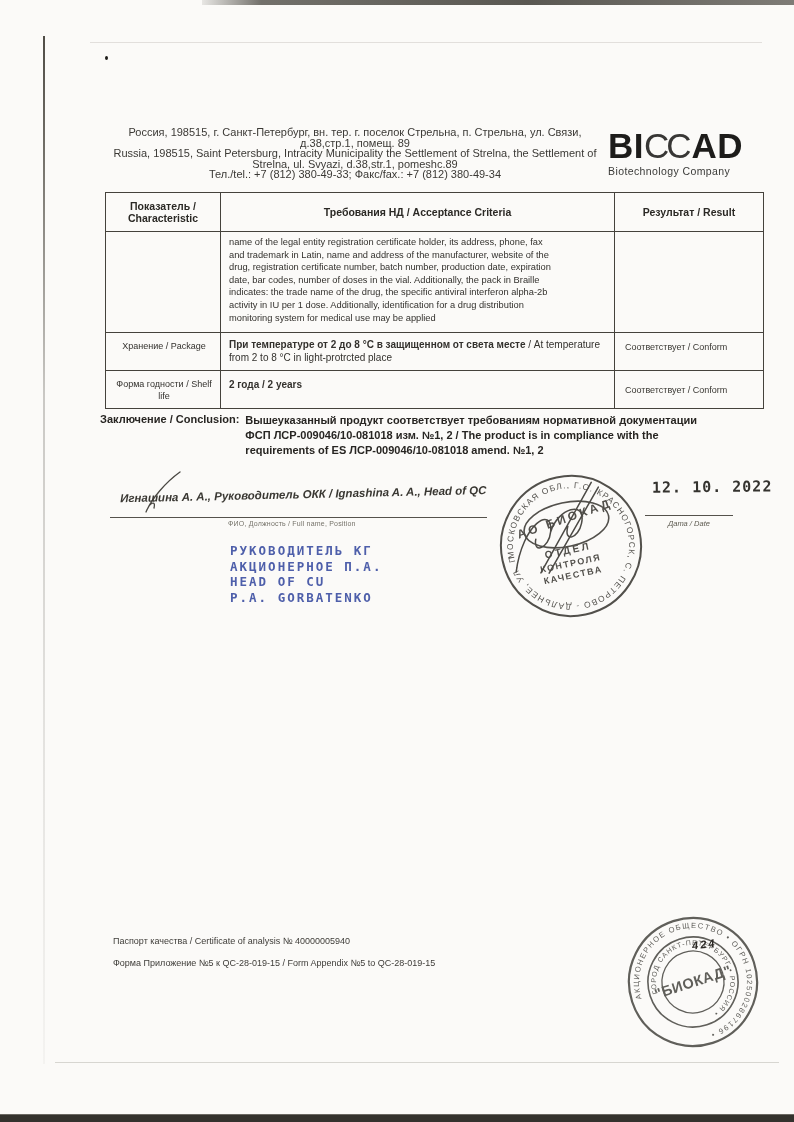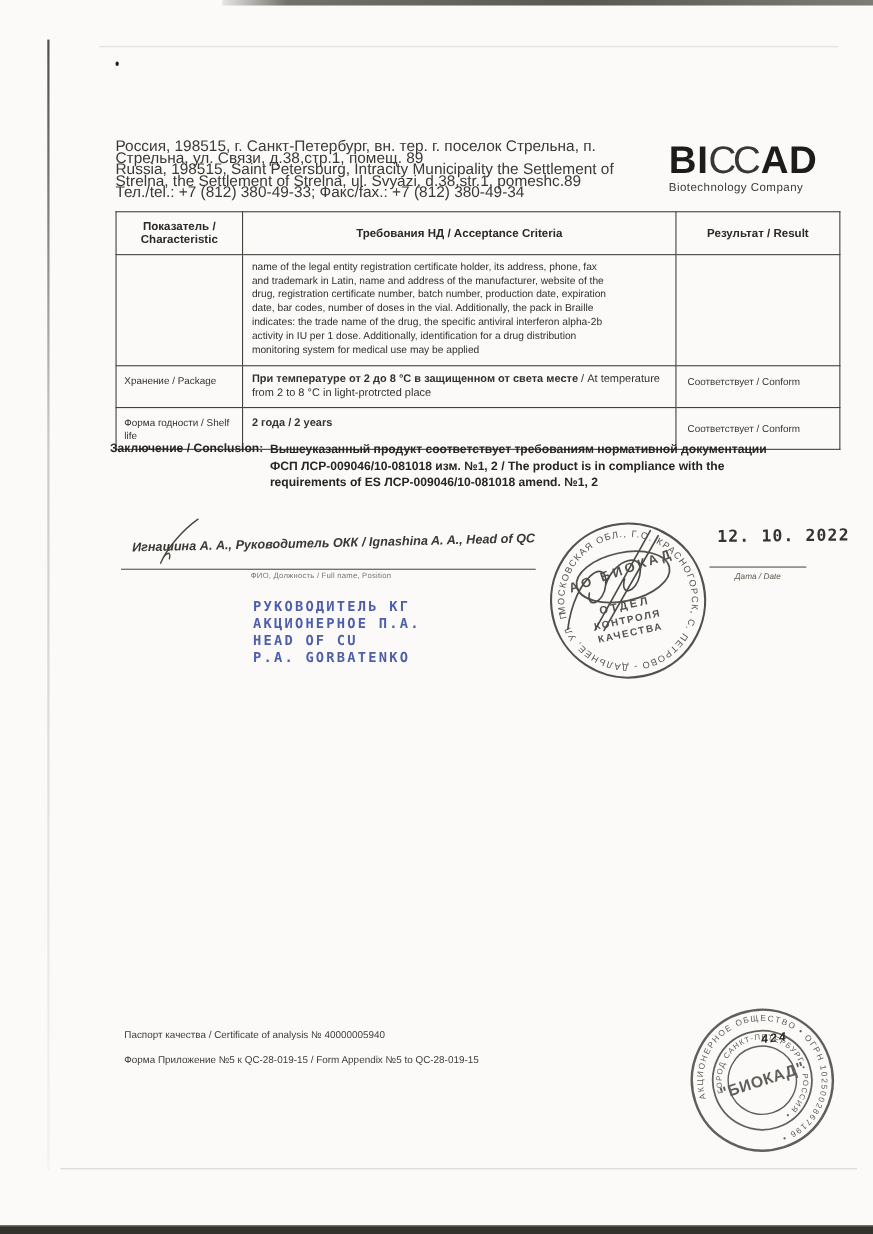--- a/index.html
+++ b/index.html
@@ -15,39 +15,39 @@
   .scan-bar-top{left:202px;top:0;width:592px;height:5px;
     background:linear-gradient(to right, rgba(120,117,110,0.15), rgba(90,88,82,0.85) 10%, rgba(72,70,64,0.9) 55%, rgba(95,92,86,0.8));}
   .scan-bar-bottom{left:0;bottom:0;width:794px;height:7px;background:#34322d;border-top:1px solid #6b6862;}
   .scan-line-left{left:43px;top:36px;width:2px;height:1028px;
     background:linear-gradient(to bottom,#504d47 0%,#6e6b64 10%,rgba(110,107,100,0.35) 35%,rgba(110,107,100,0.18) 65%,rgba(110,107,100,0.05) 100%);}
   .scan-dot{left:105px;top:56px;width:3px;height:4px;background:#1e1c19;border-radius:50%;}
   .scan-faint-top{left:90px;top:42px;width:672px;height:1px;background:rgba(160,156,148,0.28);}
   .scan-faint-bottom{left:55px;top:1062px;width:724px;height:1px;background:rgba(150,146,138,0.35);}
 
   
-  .addr{left:105px;top:127px;width:500px;font-size:14px;line-height:10.6px;color:#3b3935;}
+  .addr{left:105px;top:127px;width:500px;font-size:11px;line-height:10.6px;color:#3b3935;text-align:center;}
   .addr div{margin:0;}
   .logo{left:608px;top:128px;width:200px;}
   .logo-word{font-size:35px;font-weight:700;letter-spacing:0.5px;color:#1d1c1a;line-height:36px;}
   .logo-word .cc{font-weight:500;color:#383735;letter-spacing:-3px;margin-right:3px;}
   .logo-sub{font-size:10.5px;letter-spacing:0.4px;color:#3a3a38;margin-top:1px;}
 
   
   table.doc{left:105px;top:192px;width:631px;position:absolute;border-collapse:collapse;table-layout:fixed;}
   table.doc th, table.doc td{border:1.4px solid #45423c;vertical-align:top;}
   table.doc th{font-size:10.5px;font-weight:700;text-align:center;vertical-align:middle;height:34px;padding:2px 4px;color:#2b2925;}
-  td.c1{width:106px;font-size:9px;padding:7px 5px 6px 7px;line-height:12px;color:#33312d;}
+  td.c1{width:106px;font-size:9px;padding:7px 5px 6px 7px;line-height:12px;color:#33312d;text-align:center;}
   td.c2{width:385px;font-size:10px;padding:6px 8px;line-height:12.5px;color:#33312d;}
   td.c3{width:140px;font-size:9px;padding:9px 8px 6px 10px;color:#3a3833;}
   td.longcell{font-size:9.3px;line-height:12.6px;padding:4px 62px 8px 8px;}
   .b{font-weight:700;}
 
   
-  .conclusion{left:100px;top:402px;width:640px;display:flex;}
+  .conclusion{left:100px;top:413px;width:640px;display:flex;}
   .conclusion .lbl{font-size:11px;font-weight:700;white-space:nowrap;margin-right:6px;color:#272522;}
   .conclusion .txt{font-size:11px;font-weight:700;line-height:15px;width:478px;color:#272522;}
 
   
   .sig-name{left:120px;top:488px;width:380px;font-size:11.5px;font-style:italic;font-weight:600;color:#3a3833;transform:rotate(-1.3deg);}
   .sig-line{left:110px;top:517px;width:377px;border-top:1px solid #55524c;height:0;}
   .sig-sub{left:228px;top:520px;font-size:7px;color:#76736a;letter-spacing:0.2px;}
   .sig-flourish{left:136px;top:468px;}
 
   .date-text{left:652px;top:478px;font-family:"DejaVu Sans Mono", monospace;font-size:15px;font-weight:600;letter-spacing:1px;color:#35332f;transform:rotate(-0.6deg);}

